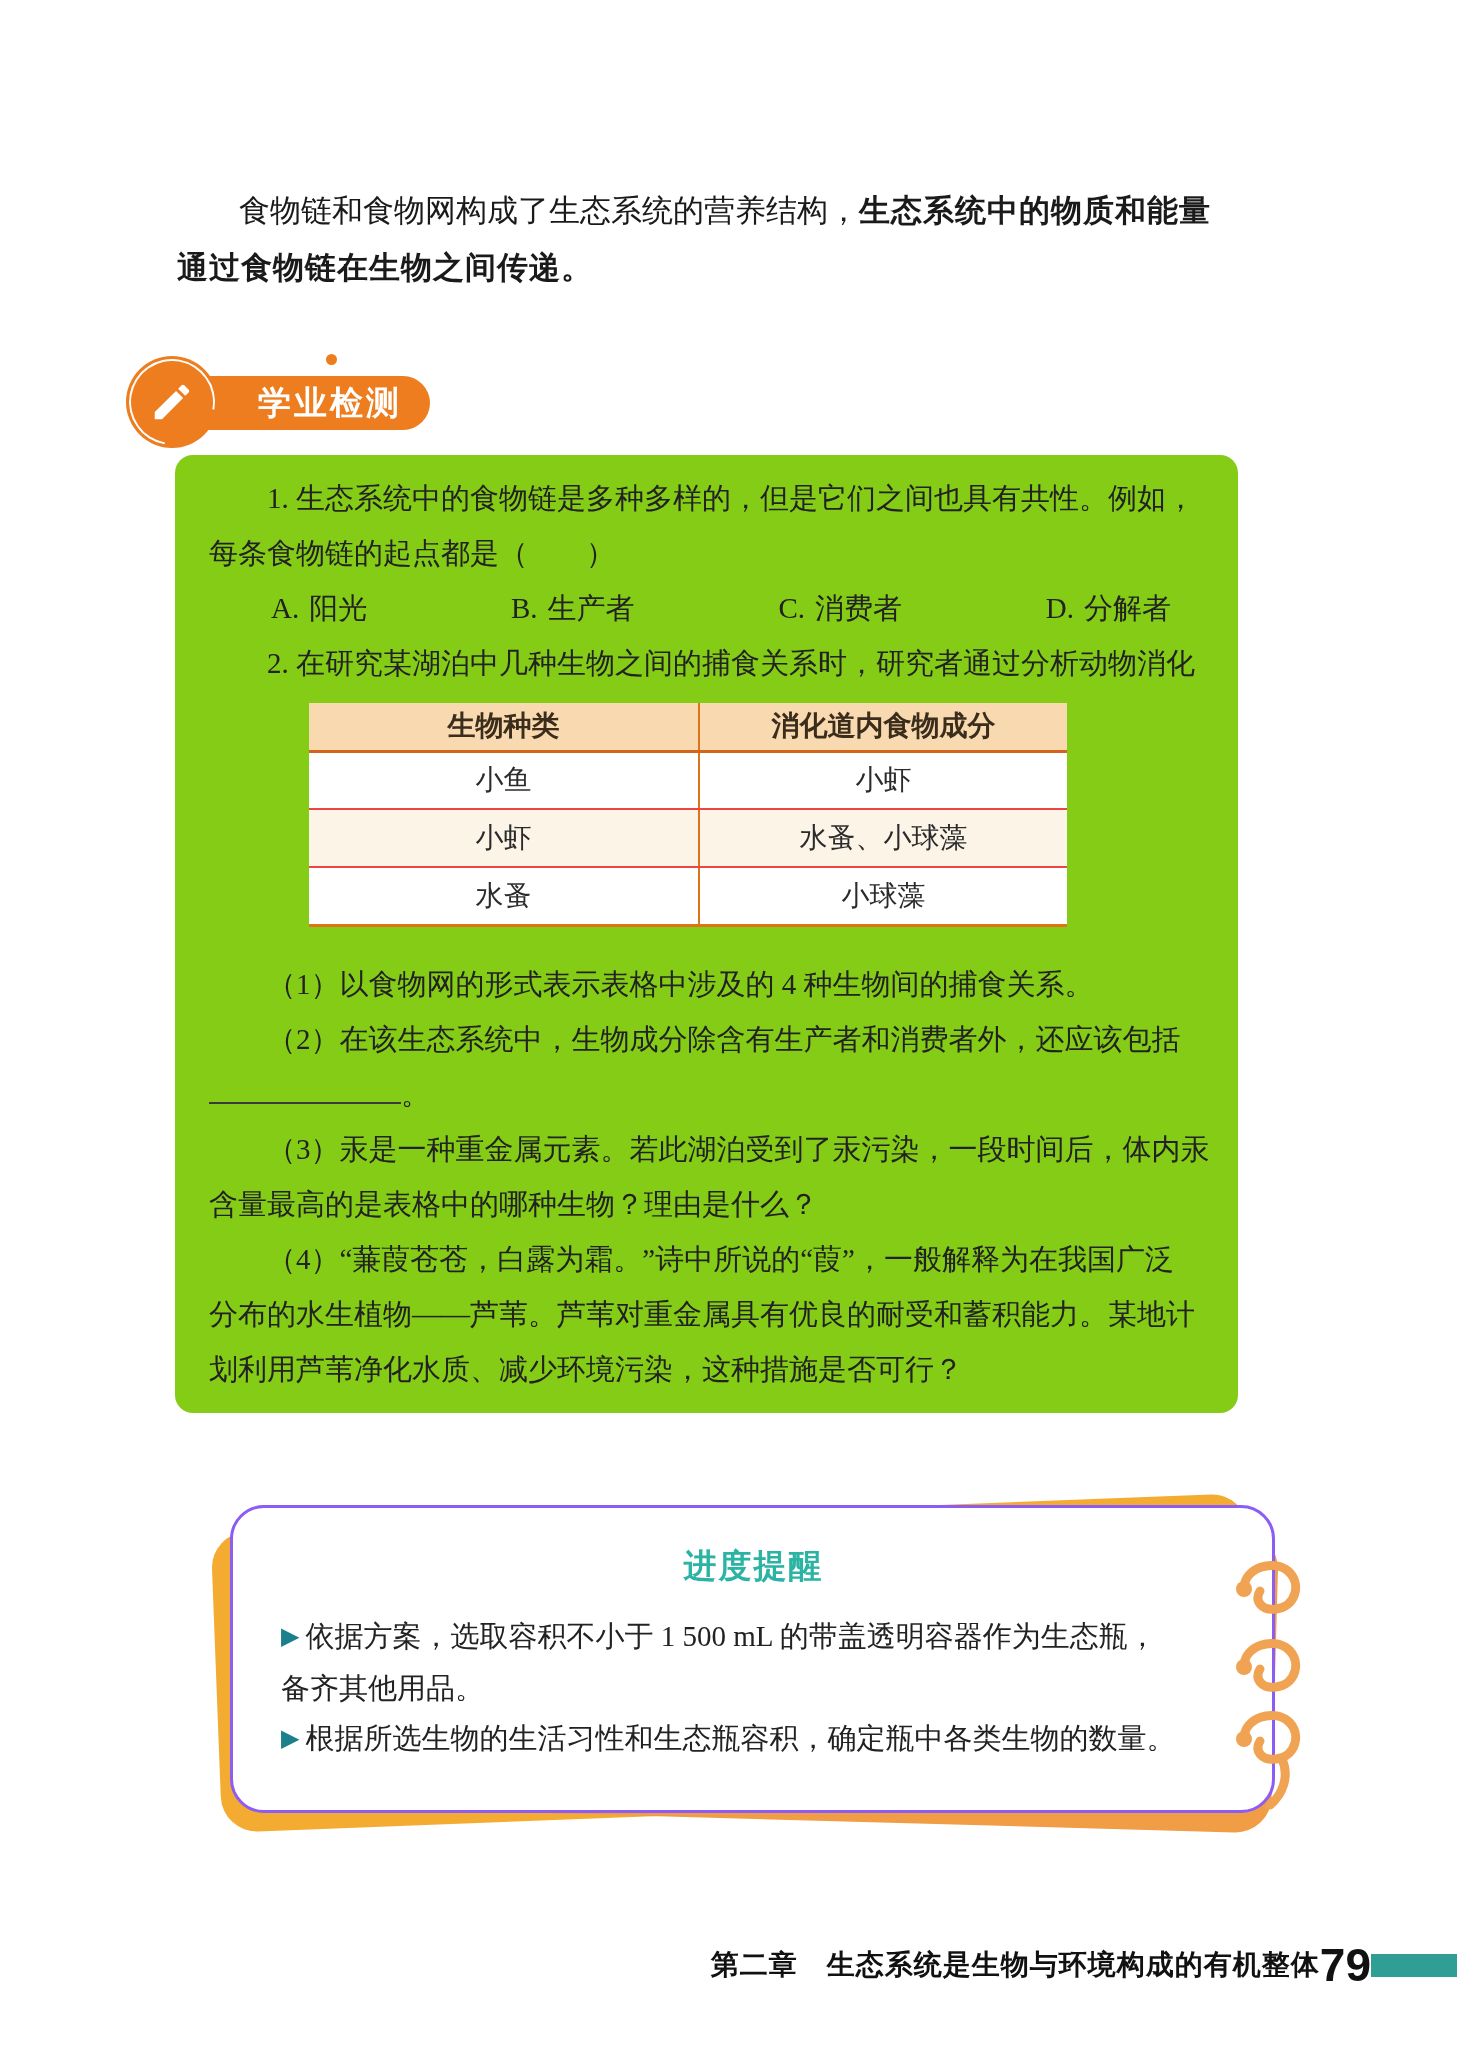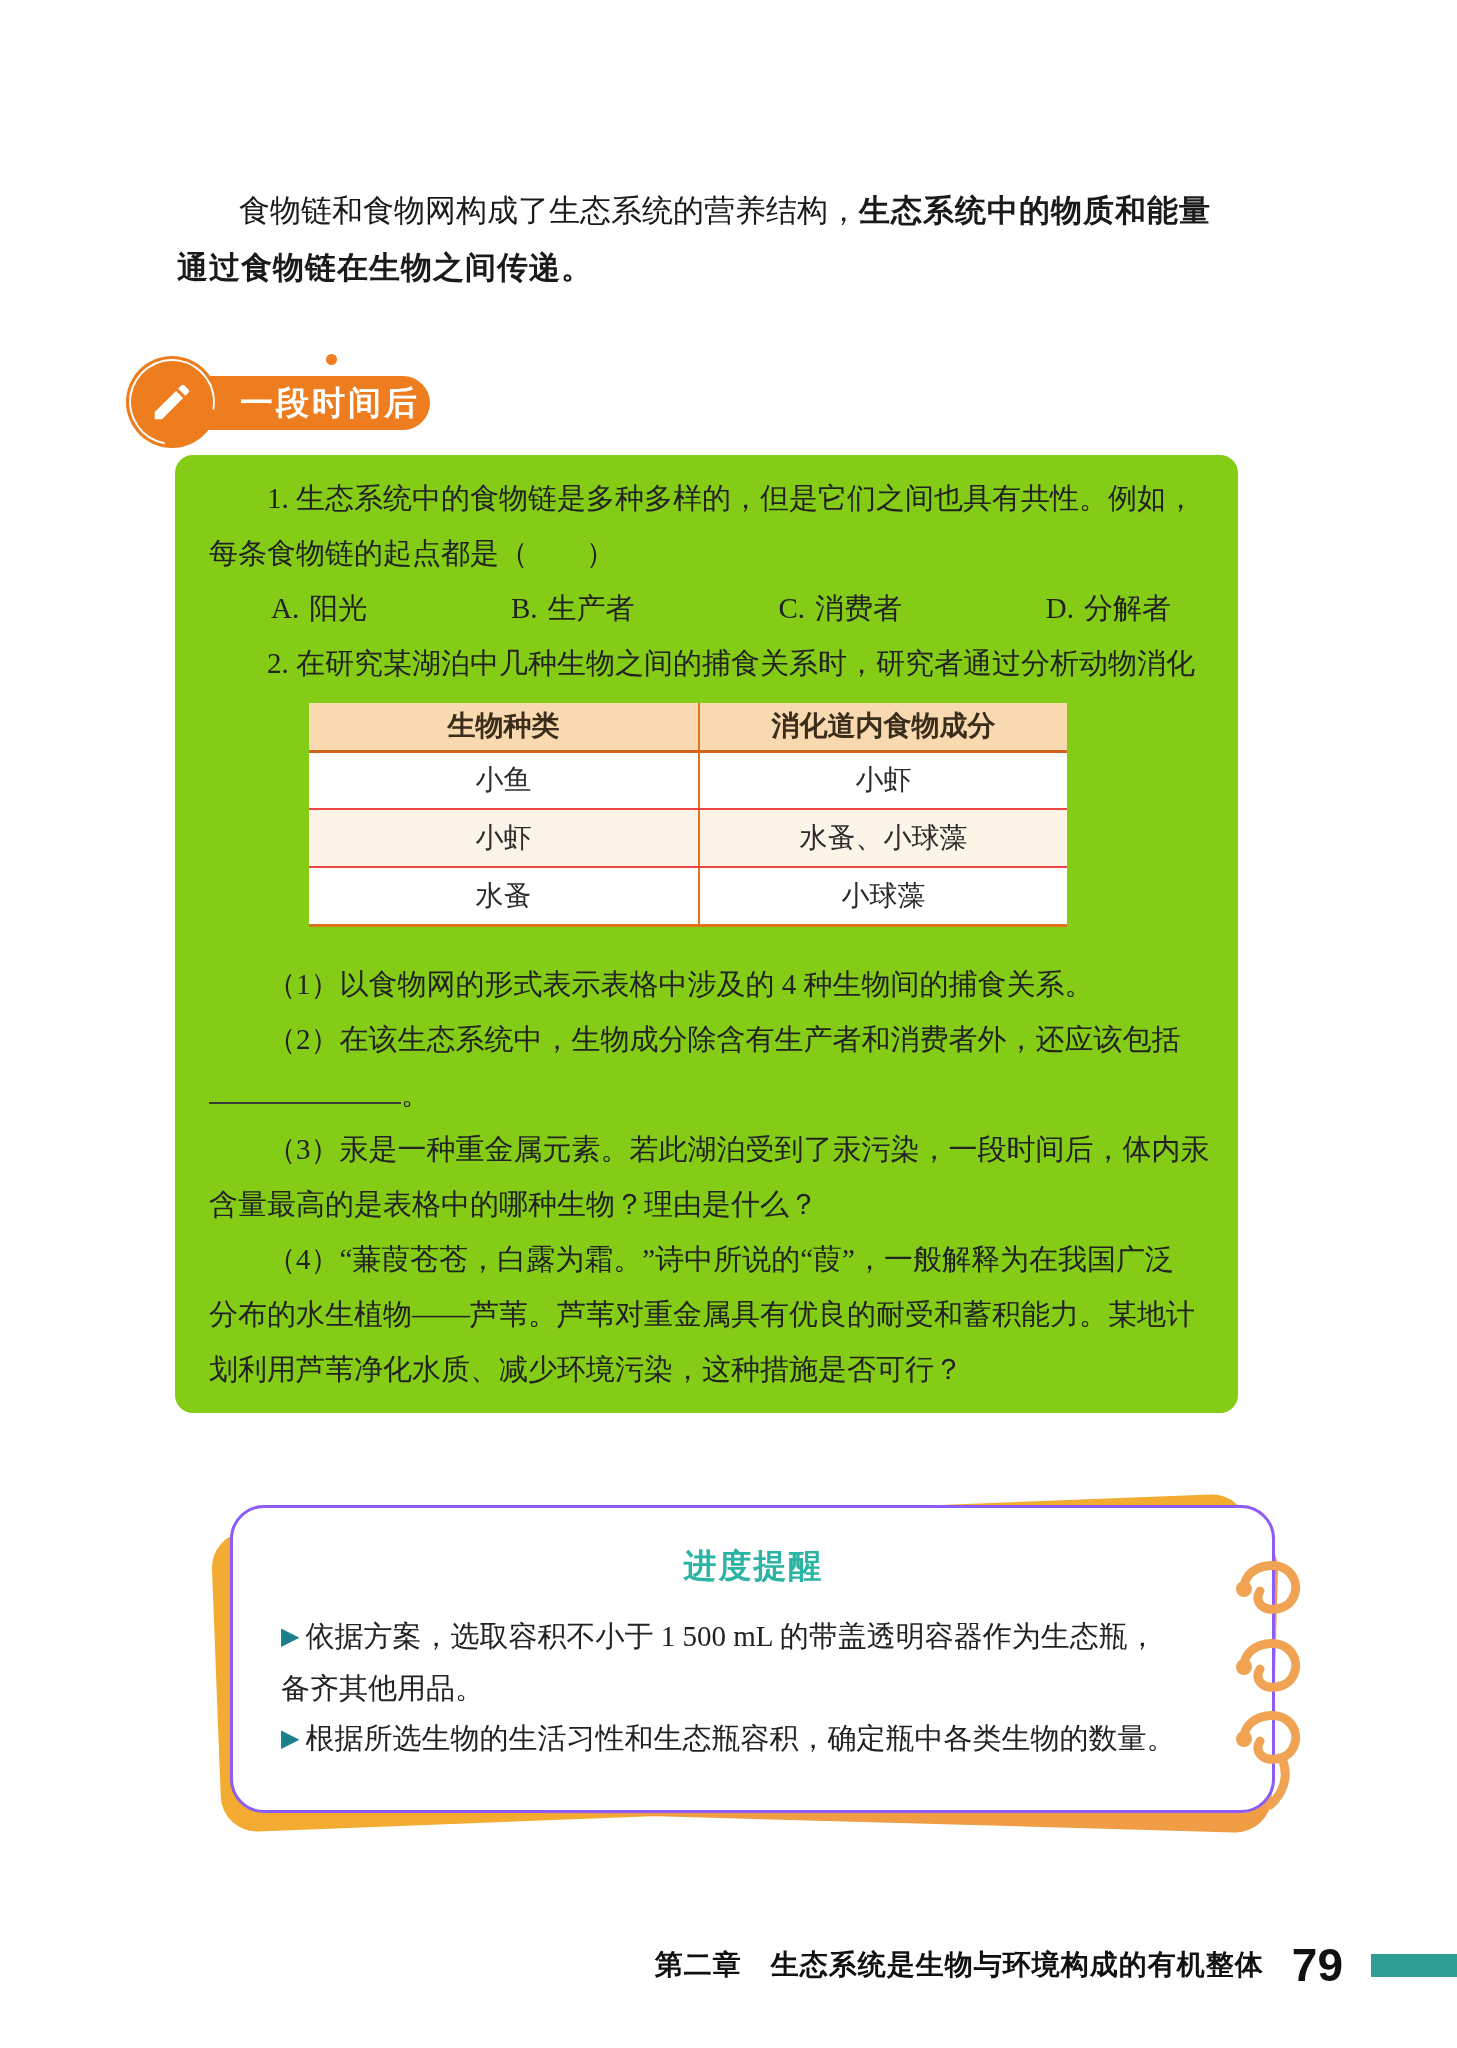--- a/index.html
+++ b/index.html
@@ -122,21 +122,21 @@
   .reminder-item .tri{
     display:inline-block;color:#1b7f8c;font-size:24px;
     margin-right:6px;transform:translateY(-2px);
   }
   .reminder-item .cont{white-space:nowrap;}
   .rings{position:absolute;right:-45px;top:48px;z-index:4;}
 
   
   .footer{
     position:absolute;left:0;right:0;top:1942px;
-    display:flex;justify-content:flex-end;align-items:center;gap:28px;
+    display:flex;justify-content:flex-end;align-items:center;gap:0;
   }
   .footer-chapter{
     font-family:var(--sans);font-weight:700;font-size:28px;color:#111;
     letter-spacing:1px;
   }
   .footer-pagenum{
     font-family:var(--sans);font-weight:800;font-size:46px;color:#111;
     line-height:1;
   }
   .footer-bar{width:86px;height:23px;background:#2f9e95;}
@@ -150,21 +150,21 @@
     <div class="line first">
       <span class="intro-normal">食物链和食物网构成了生态系统的营养结构，</span><span class="intro-bold">生态系统中的物质和能量</span>
     </div>
     <div class="line">
       <span class="intro-bold">通过食物链在生物之间传递。</span>
     </div>
   </div>
 
   <div class="badge">
     <div class="badge-pill">
-      <span>一段时间后</span>
+      <span>学业检测</span>
     </div>
     <div class="badge-circle">
       <span class="sketch-ring"></span>
       <svg width="46" height="46" viewBox="0 0 24 24">
         <path fill="#ffffff" d="M3 17.2V21h3.8L17.8 9.9l-3.7-3.7L3 17.2zM20.7 7c.4-.4.4-1 0-1.4l-2.3-2.3c-.4-.4-1-.4-1.4 0l-1.8 1.8 3.7 3.7L20.7 7z"></path>
       </svg>
     </div>
     <div class="badge-dot"></div>
   </div>
 

